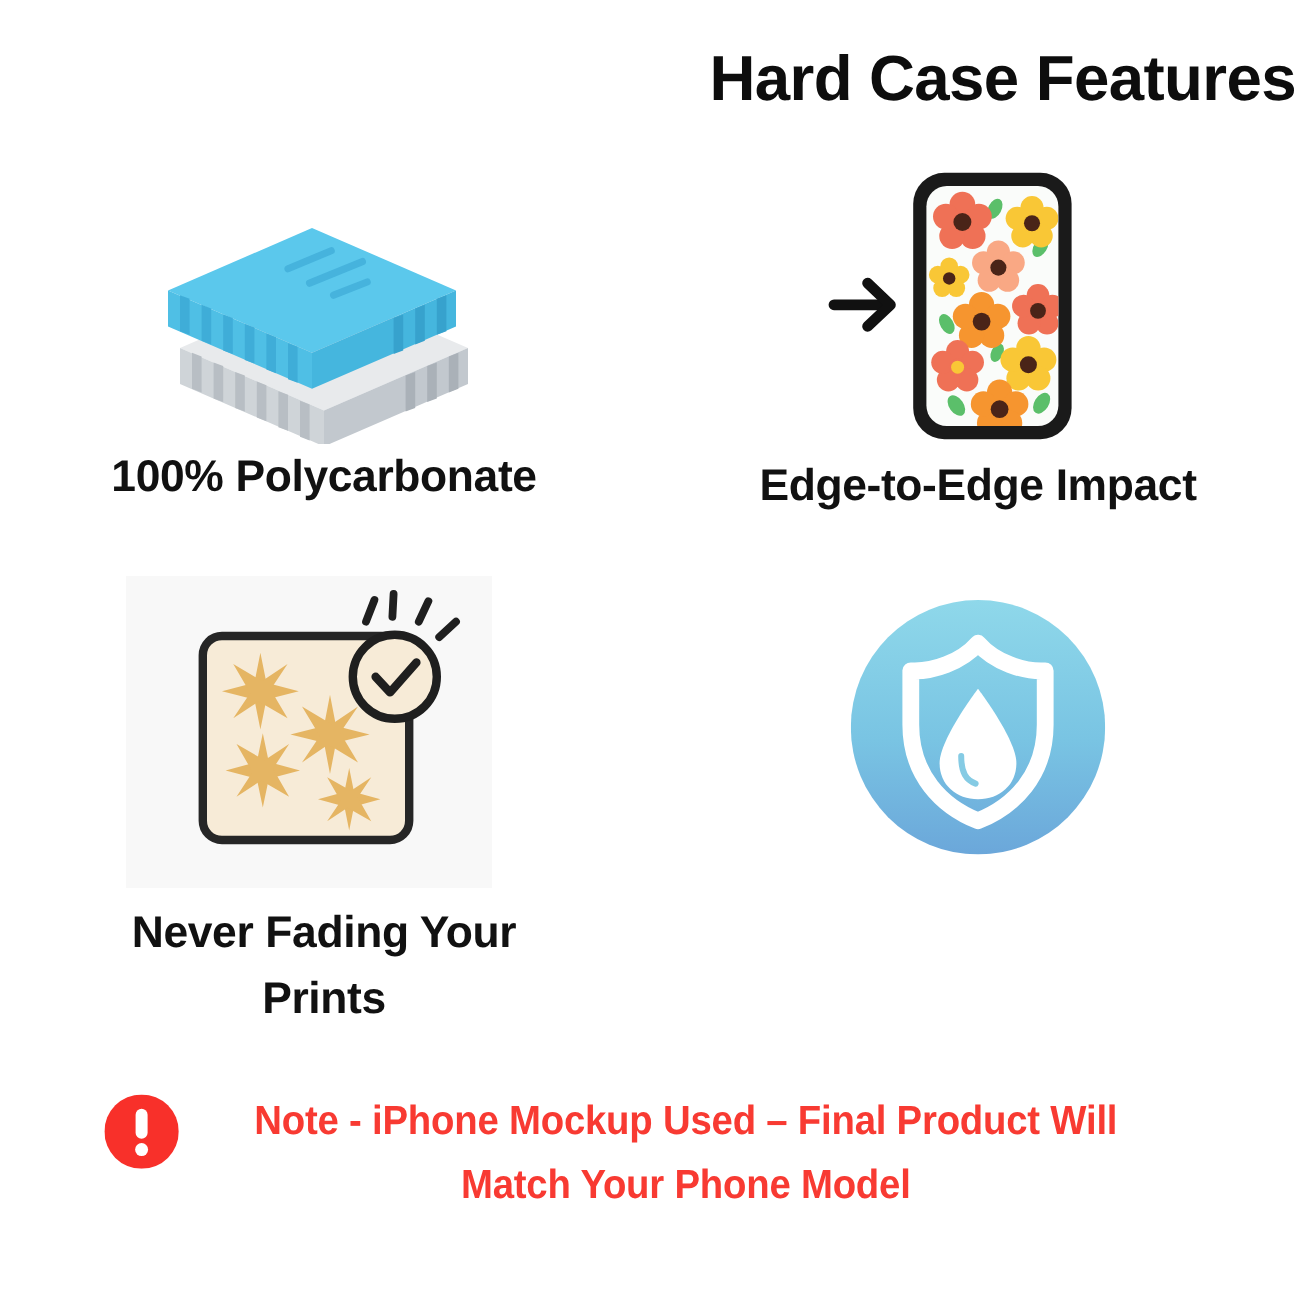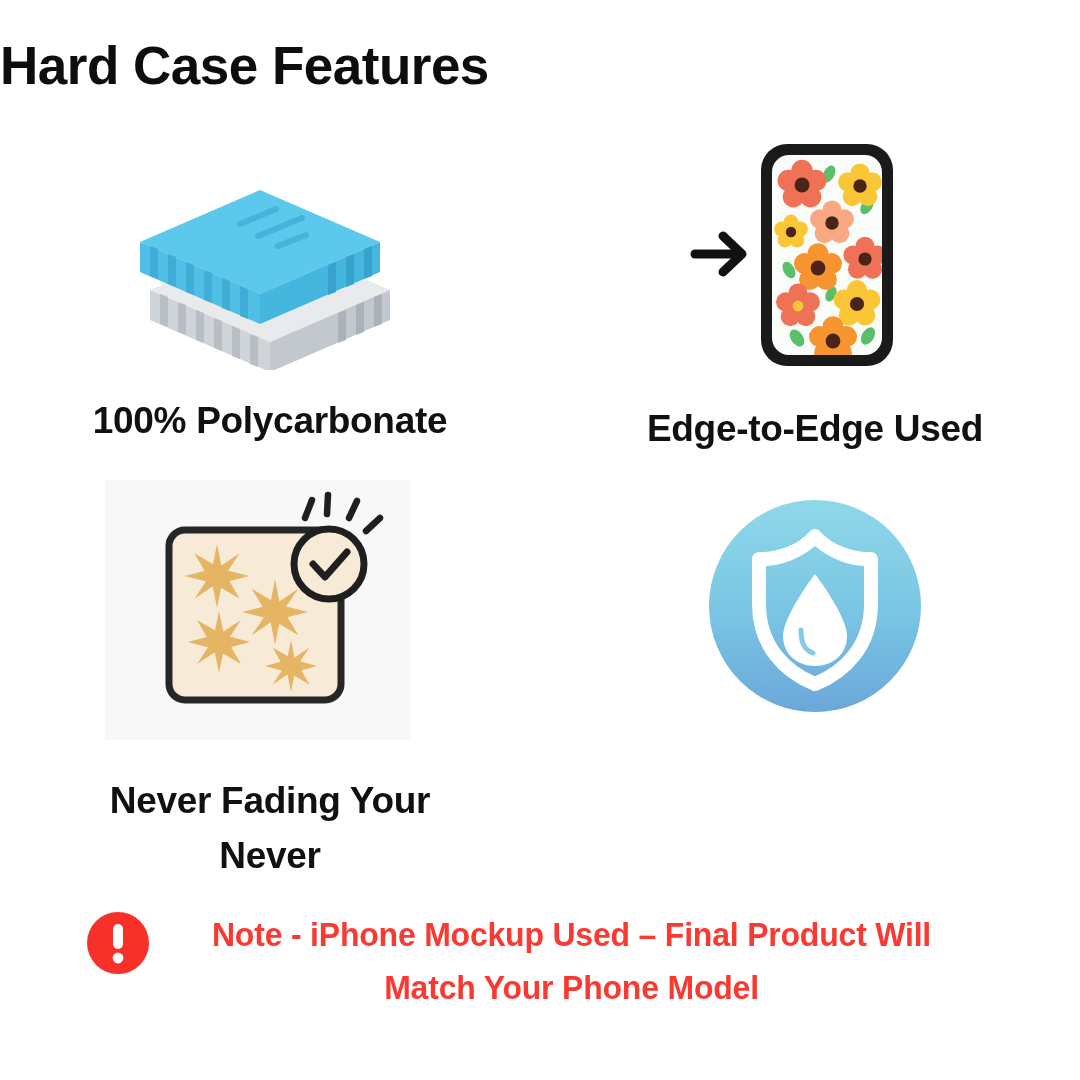--- a/index.html
+++ b/index.html
@@ -15,21 +15,21 @@
     font-family: "Liberation Sans", sans-serif;
     -webkit-font-smoothing: antialiased;
   }
 
   
   #page-title {
     position: absolute;
     left: 0;
     top: 38px;
     width: 1080px;
-    text-align: left;
+    text-align: right;
     font-size: 53px;
     font-weight: 700;
     letter-spacing: -0.5px;
     color: #0d0d0d;
     line-height: 1.05;
   }
 
   
   .feature {
     position: absolute;
@@ -38,21 +38,20 @@
     position: relative;
     width: 100%;
   }
   .feature-label {
     text-align: center;
     font-size: 37px;
     font-weight: 700;
     color: #111111;
     line-height: 1.48;
     letter-spacing: -0.3px;
-    margin-top: 24px;
   }
 
   #feature-polycarbonate { left: 20px;  top: 150px;  width: 500px; }
   #feature-edge-print    { left: 570px; top: 128px;  width: 490px; }
   #feature-never-fading  { left: 20px;  top: 470px;  width: 500px; }
   #feature-impact        { left: 570px; top: 500px;  width: 490px; }
 
   
   #never-fading-backdrop {
     position: absolute;
@@ -223,21 +222,21 @@
         <circle cx="172" cy="176" r="7.1" fill="#4A2418"></circle>
 
         <g transform="translate(148,213) scale(1.42)" fill="#F6952F">
             <use href="#flower5"></use>
           </g>
         <circle cx="148" cy="213" r="7.4" fill="#4A2418"></circle>
       </g>
     </svg>
   </div>
   <div class="feature-label">
-    <div>Edge-to-Edge Used</div>
+    <div>Edge-to-Edge Impact</div>
   </div>
 </div>
 
 <div class="feature" id="feature-never-fading">
   <div class="feature-art" style="height:280px;">
     <div id="never-fading-backdrop"></div>
     <svg class="art-svg" width="250" height="240" viewBox="0 0 250 240" style="position:absolute; left:125px; top:20px;">
 
       <rect x="24" y="40" width="172" height="170" rx="16" ry="16" fill="#F7EBD7" stroke="#262626" stroke-width="7"></rect>
 
@@ -267,21 +266,21 @@
           <line x1="160" y1="28" x2="167" y2="10"></line>
           <line x1="182" y1="24" x2="183" y2="5"></line>
           <line x1="204" y1="28" x2="212" y2="11"></line>
           <line x1="221" y1="41" x2="235" y2="28"></line>
         </g>
       </g>
     </svg>
   </div>
   <div class="feature-label">
     <div>Never Fading Your</div>
-    <div>Never</div>
+    <div>Prints</div>
   </div>
 </div>
 
 <div class="feature" id="feature-impact">
   <div class="feature-art">
     <svg class="art-svg" width="212" height="212" viewBox="0 0 212 212">
       <defs>
         <linearGradient id="impactGrad" x1="0" y1="0" x2="0" y2="1">
           <stop offset="0%" stop-color="#8FD8EA"></stop>
           <stop offset="55%" stop-color="#79C4E3"></stop>

